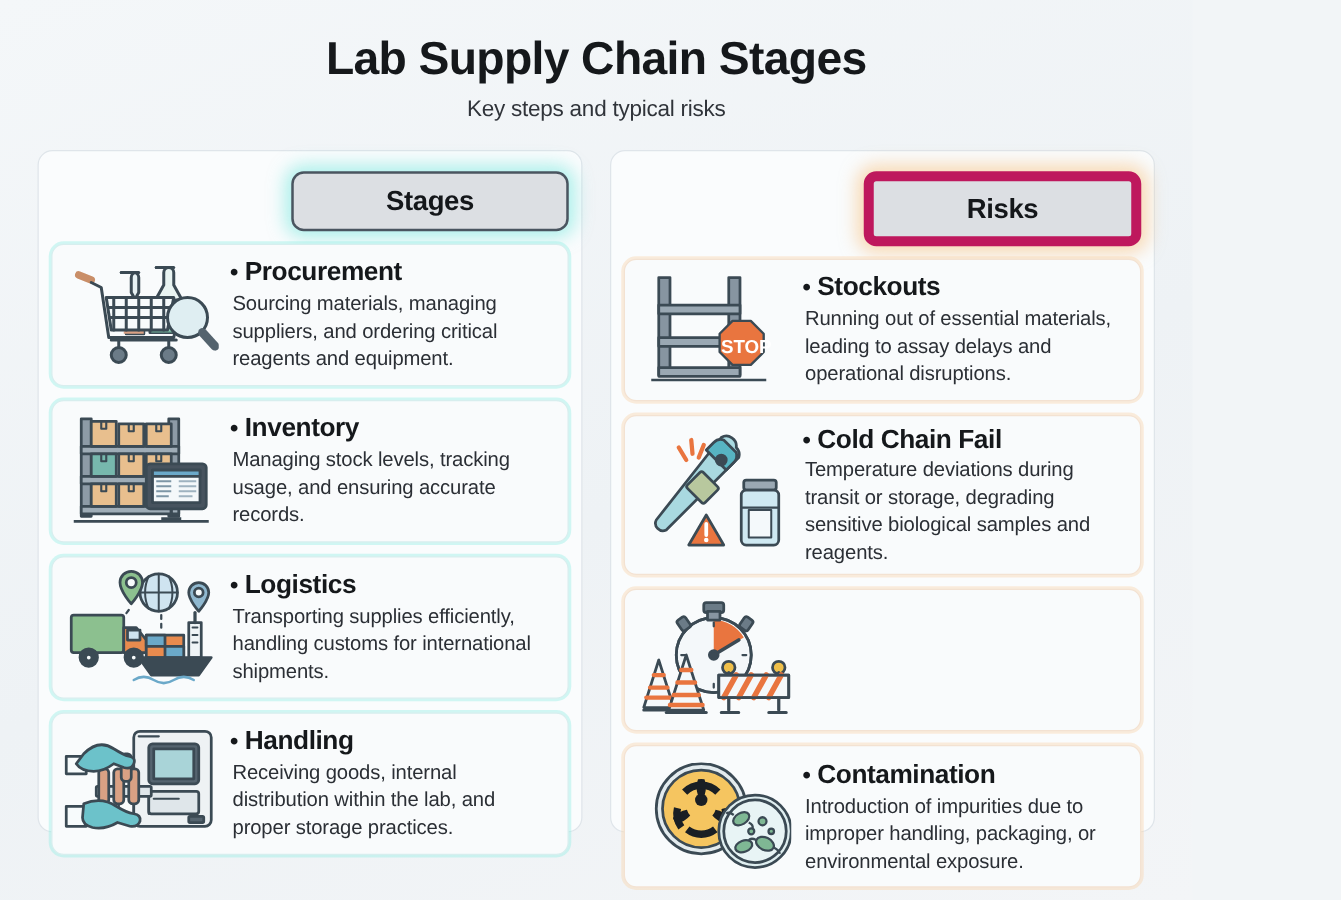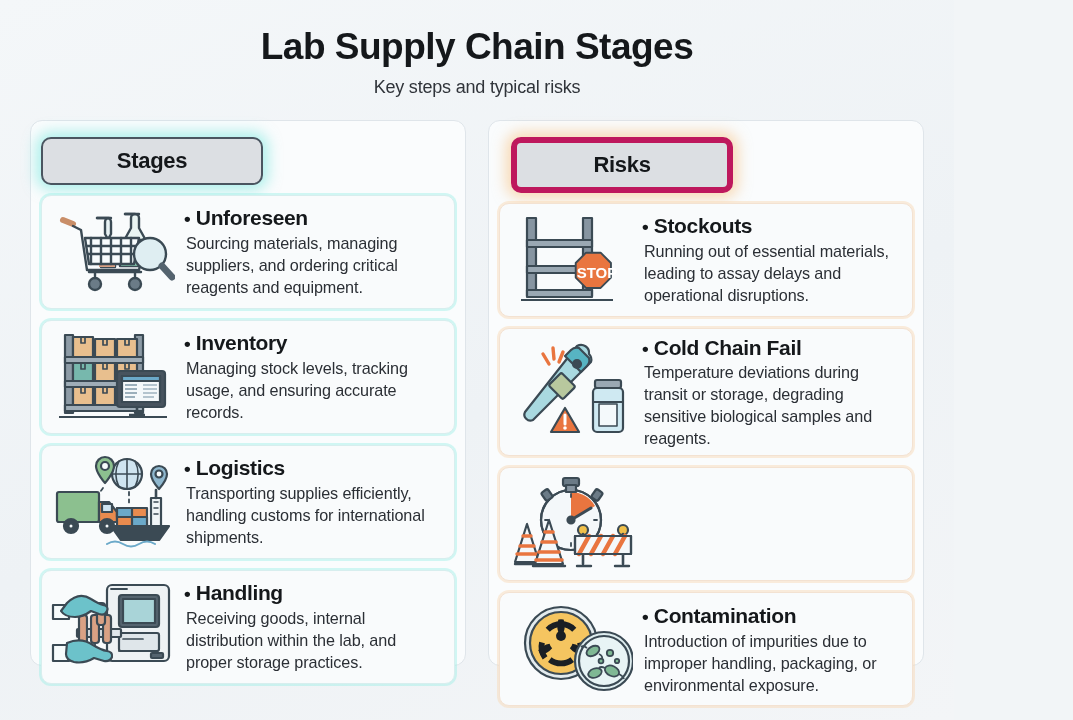--- a/index.html
+++ b/index.html
@@ -31,36 +31,36 @@
   }
   .column {
     flex: 1 1 0;
     background: #fafcfd;
     border: 1px solid #dfe5ea;
     border-radius: 12px;
     padding: 10px 10px 10px 10px;
     display: flex; flex-direction: column;
     position: relative;
   }
-  .col-head { display: flex; justify-content: flex-start; padding: 6px 0 10px 0; }
+  .col-head { display: flex; justify-content: flex-end; padding: 6px 0 10px 0; }
   .pill {
     min-width: 222px;
     text-align: center;
     padding: 9px 34px;
     border-radius: 10px;
     background: #dcdfe3;
     font-size: 22px; font-weight: 700; color: #14171a;
     letter-spacing: -0.3px;
   }
   .pill.stages {
     border: 2px solid #4a5560;
     box-shadow: 0 0 14px 5px rgba(110, 230, 220, .55);
   }
   .pill.risks {
-    border: 6px solid #be185d;
+    border: 8px solid #be185d;
     box-shadow: 0 0 14px 5px rgba(247, 183, 110, .5);
     margin-left: 12px;
   }
   .cards { display: flex; flex-direction: column; gap: 11px; flex: 1; }
   .card {
     flex: 1 1 0;
     display: flex; align-items: center;
     gap: 8px;
     background: #f9fbfc;
     border-radius: 10px;
@@ -130,21 +130,21 @@
                 <circle cx="84" cy="82" r="6" fill="#6b7b87"></circle>
                 <path d="M44 70 v6 M84 70 v6"></path>
                 <circle cx="99" cy="52" r="16" fill="#dfeef2"></circle>
                 <path d="M111 64 l10 11" stroke-width="7" stroke="#54636e"></path>
               </g>
             </svg>
           </div>
           <div class="card-text">
             <div class="card-title">
               <span class="dot">•</span>
-              <span>Unforeseen</span>
+              <span>Procurement</span>
             </div>
             <div class="card-desc">Sourcing materials, managing suppliers, and ordering critical reagents and equipment.</div>
           </div>
         </div>
 
         <div class="card stage">
           <div class="icon-wrap">
             <svg viewBox="0 0 124 98" xmlns="http://www.w3.org/2000/svg">
               <g stroke="#3b4a54" stroke-width="2.2" stroke-linejoin="round" fill="none">
                 <rect x="14" y="8" width="8" height="78" fill="#8d9ba6"></rect>

